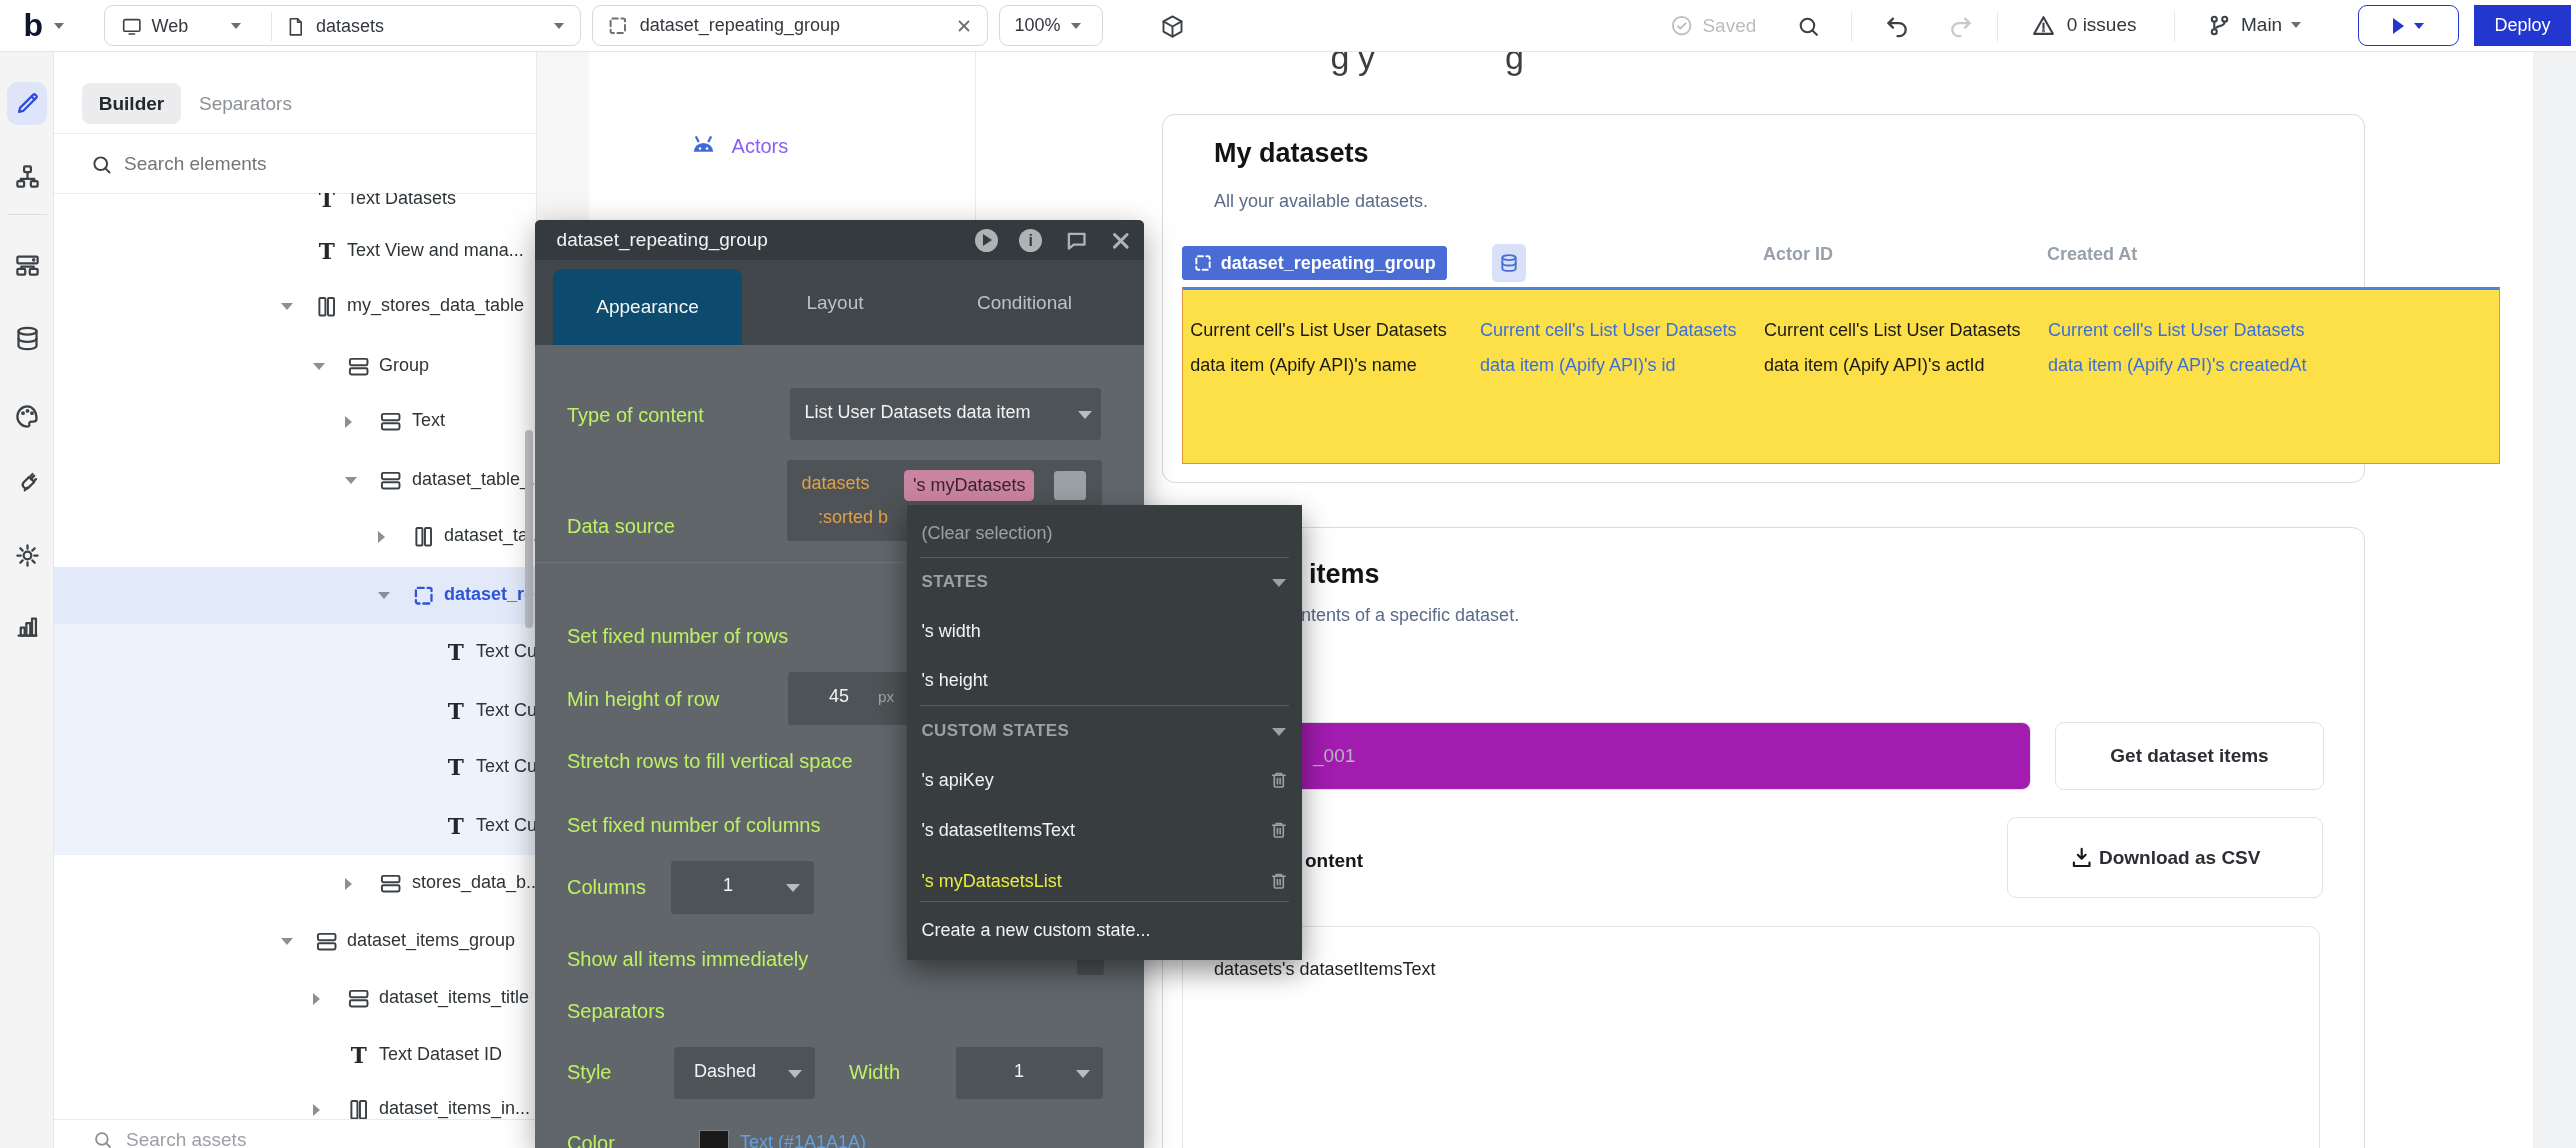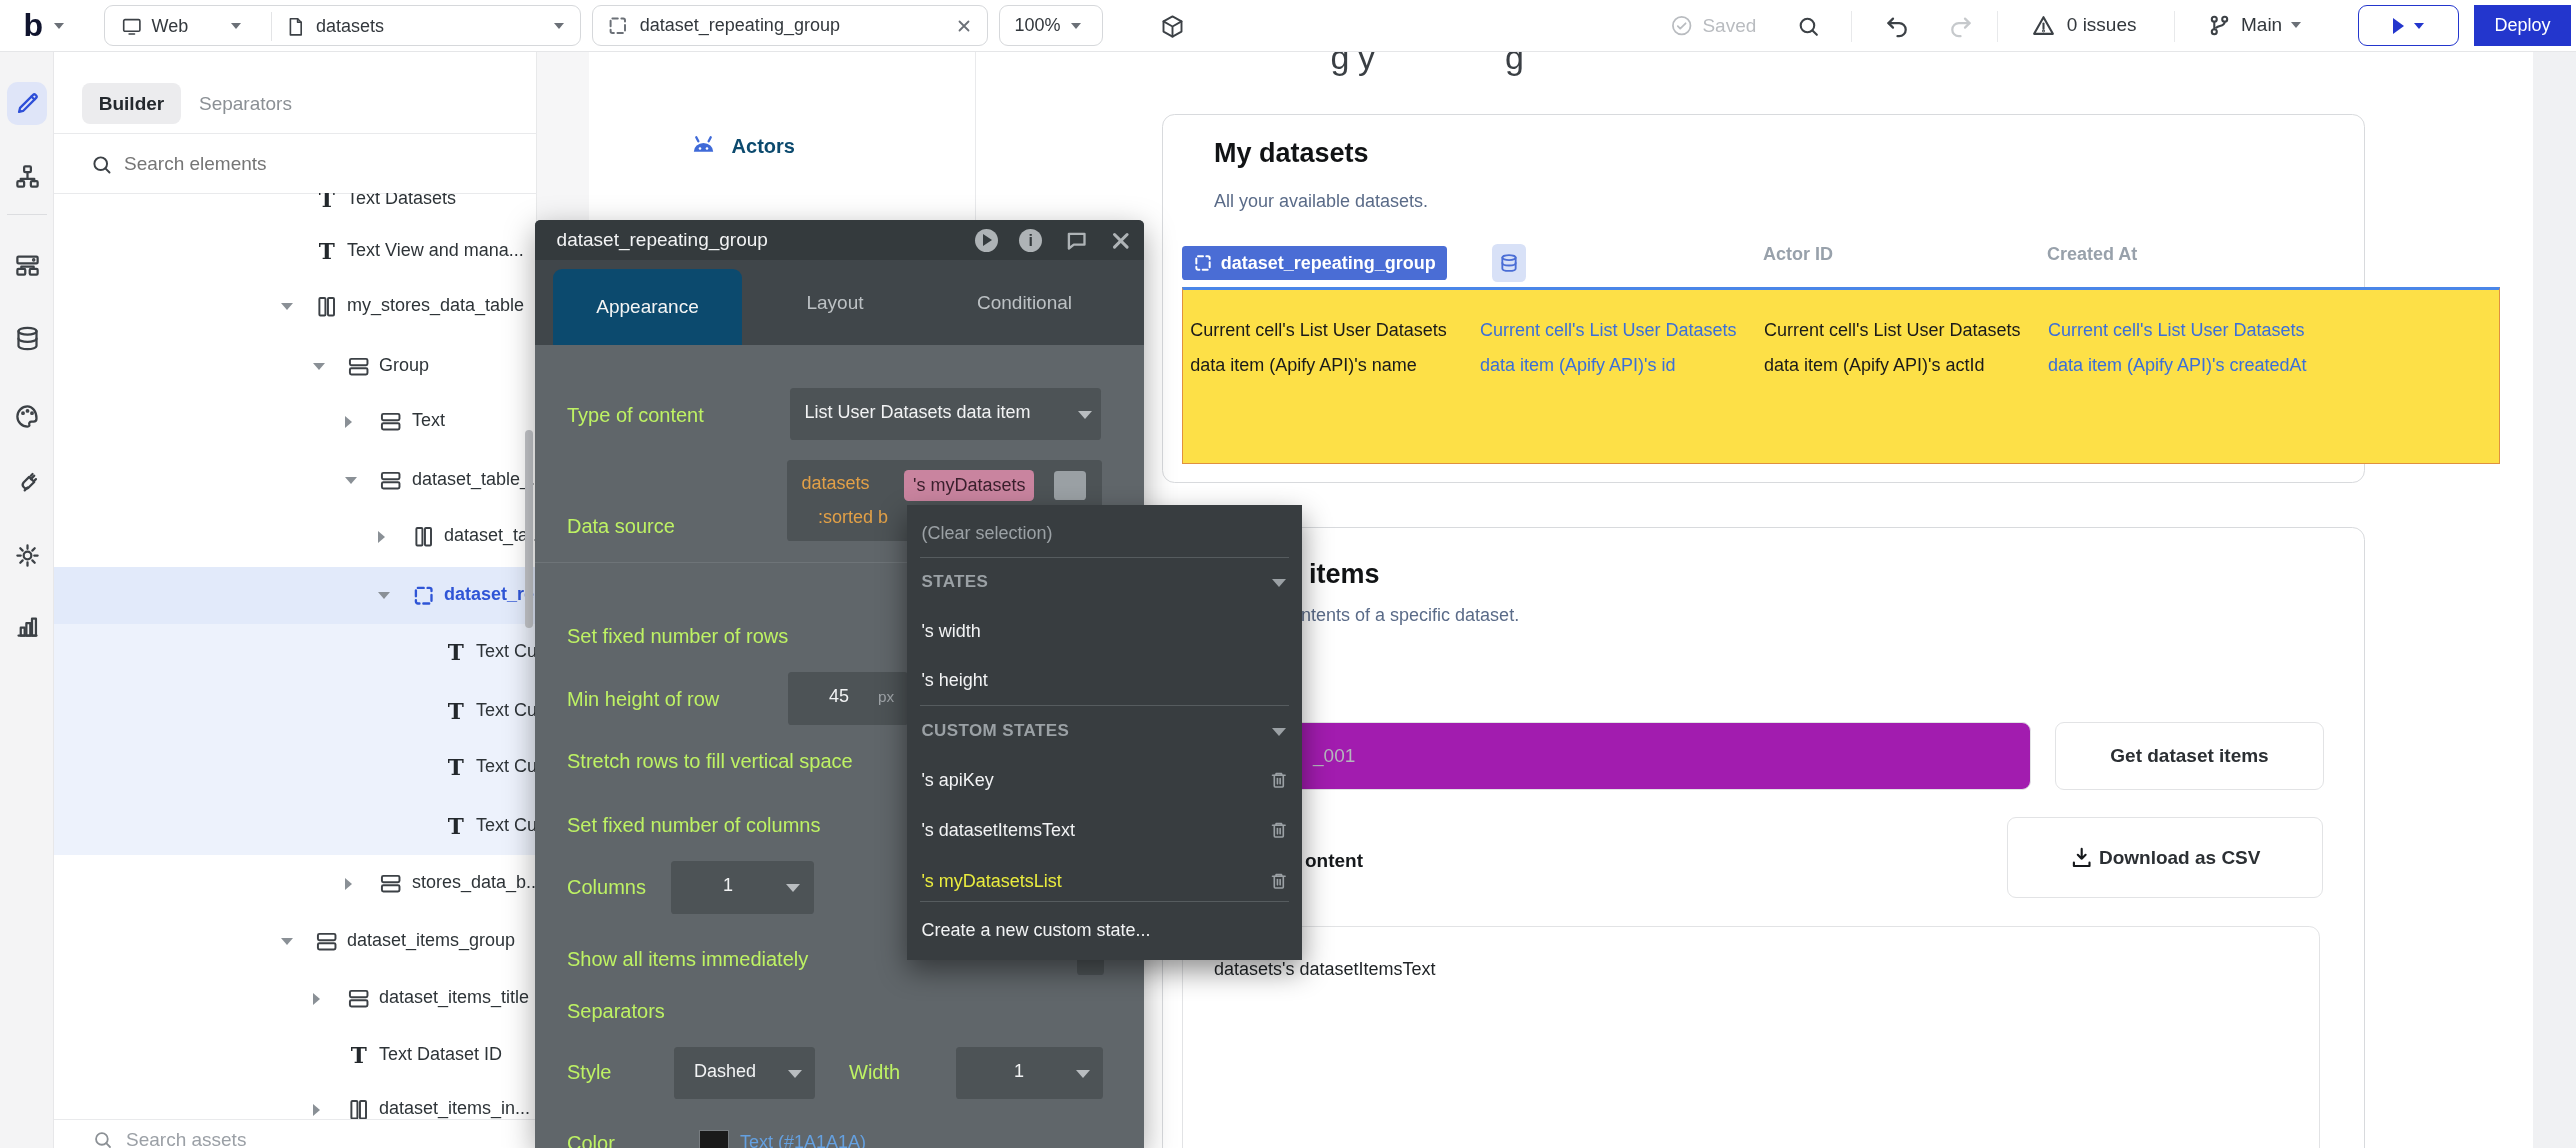--- a/index.html
+++ b/index.html
@@ -68,21 +68,21 @@
     <div class="abs" style="left:438px;top:0;width:0.9px;height:1097px;background:#e9eaec"></div>
 
     <div class="abs" style="left:151px;top:74px;height:41px;display:flex;align-items:center;gap:12.6px">
       <svg class="ic" width="31" height="31" viewBox="0 0 24 24" style="stroke:#3f6ad8">
         <path d="M4.5 16a7.5 6.8 0 0 1 15 0z" fill="#3f6ad8" stroke="none"></path>
         <line x1="8" y1="8" x2="6.4" y2="4.8"></line>
           <line x1="16" y1="8" x2="17.6" y2="4.8"></line>
         <circle cx="9.3" cy="13.6" r="1" fill="#fff" stroke="none"></circle>
           <circle cx="14.7" cy="13.6" r="1" fill="#fff" stroke="none"></circle>
       </svg>
-      <span style="font-size:20px;font-weight:700;color:#0c4a6e">Actors</span>
+      <span style="font-size:20px;font-weight:400;color:#8b5cf6">Actors</span>
     </div>
 
     <div class="abs" style="left:781px;top:0;width:234px;height:25px;overflow:hidden">
       <span class="abs" style="left:12.6px;top:-14.4px;font-size:34px;color:#3a3f44">g</span>
       <span class="abs" style="left:40px;top:-14.4px;font-size:34px;color:#3a3f44">y</span>
       <span class="abs" style="left:187px;top:-14.4px;font-size:34px;color:#3a3f44">g</span>
     </div>
 
     <div class="card" style="left:625px;top:62px;width:1203px;height:369px">
       <div class="abs" style="left:51px;top:23.4px;font-size:27px;font-weight:700;color:#111315">My datasets</div>

